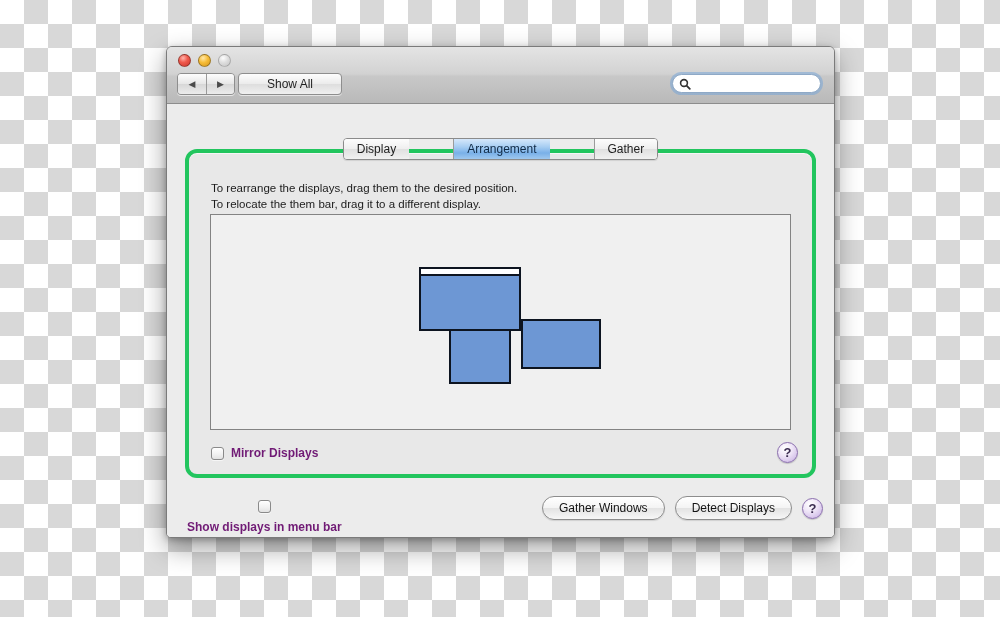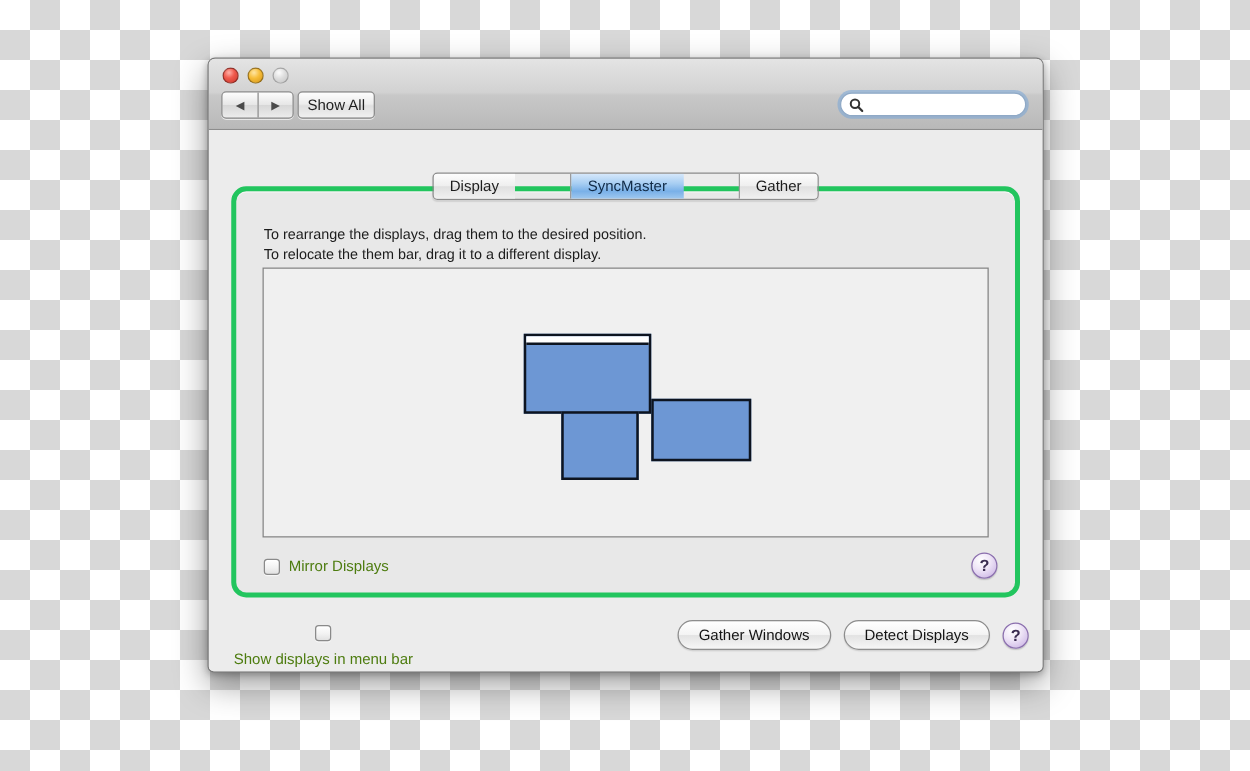--- a/index.html
+++ b/index.html
@@ -67,21 +67,21 @@
   .navbtn {
     width: 28px; height: 100%;
     display: flex; align-items: center; justify-content: center;
     background: linear-gradient(to bottom, #fdfdfd 0%, #e6e6e6 50%, #d7d7d7 51%, #ececec 100%);
     font-size: 9px; color: #4a4a4a;
   }
   .navbtn + .navbtn { border-left: 1px solid #9a9a9a; }
 
   #showall {
     position: absolute; left: 71px; top: 26px;
-    height: 22px; padding: 0 7px;
+    height: 22px; padding: 0 28px;
     display: flex; align-items: center; justify-content: center;
     border: 1px solid #8e8e8e; border-radius: 4px;
     background: linear-gradient(to bottom, #fdfdfd 0%, #ececec 48%, #dedede 52%, #f0f0f0 100%);
     font-size: 12px; color: #1f1f1f;
     box-shadow: 0 1px 0 rgba(255,255,255,0.6);
   }
 
   #searchwrap {
     position: absolute; right: 11px; top: 25px;
     width: 153px; height: 23px;
@@ -166,21 +166,21 @@
   #mirror-row {
     position: absolute; left: 22px; bottom: 14px;
     display: flex; align-items: center; gap: 7px;
   }
   .checkbox {
     width: 13px; height: 13px;
     border: 1px solid #8a8a8a; border-radius: 3px;
     background: linear-gradient(to bottom, #ffffff 0%, #f2f2f2 55%, #e2e2e2 100%);
     box-shadow: inset 0 1px 0 #fff, 0 1px 0 rgba(255,255,255,0.6);
   }
-  .cblabel { font-size: 12px; color: #4d7c0f; }
+  .cblabel { font-size: 12px; color: #701a75; font-weight: bold; }
 
   .helpbtn {
     width: 21px; height: 21px; border-radius: 50%;
     background: radial-gradient(circle at 36% 28%, #ffffff 0%, #efe6f7 40%, #d9c7ec 72%, #b69fd2 100%);
     border: 1px solid #8b6fae;
     display: flex; align-items: center; justify-content: center;
     font-size: 13px; font-weight: bold; color: #3a2b50;
     box-shadow: 0 1px 1px rgba(0,0,0,0.18);
   }
   #help-panel { position: absolute; right: 14px; bottom: 11px; }
@@ -241,21 +241,21 @@
         <input id="search-input" type="text" placeholder="" style="">
       </div>
     </div>
   </div>
 
   <div id="body">
 
     <div id="tabs">
       <div class="tabseg">
         <div class="tab">Display</div>
-        <div class="tab selected">SyncMaster</div>
+        <div class="tab selected">Arrangement</div>
         <div class="tab">Gather</div>
       </div>
     </div>
 
     <div id="panel">
 
       <div id="instructions">
         <div>To rearrange the displays, drag them to the desired position.</div>
         <div>To relocate the them bar, drag it to a different display.</div>
       </div>

